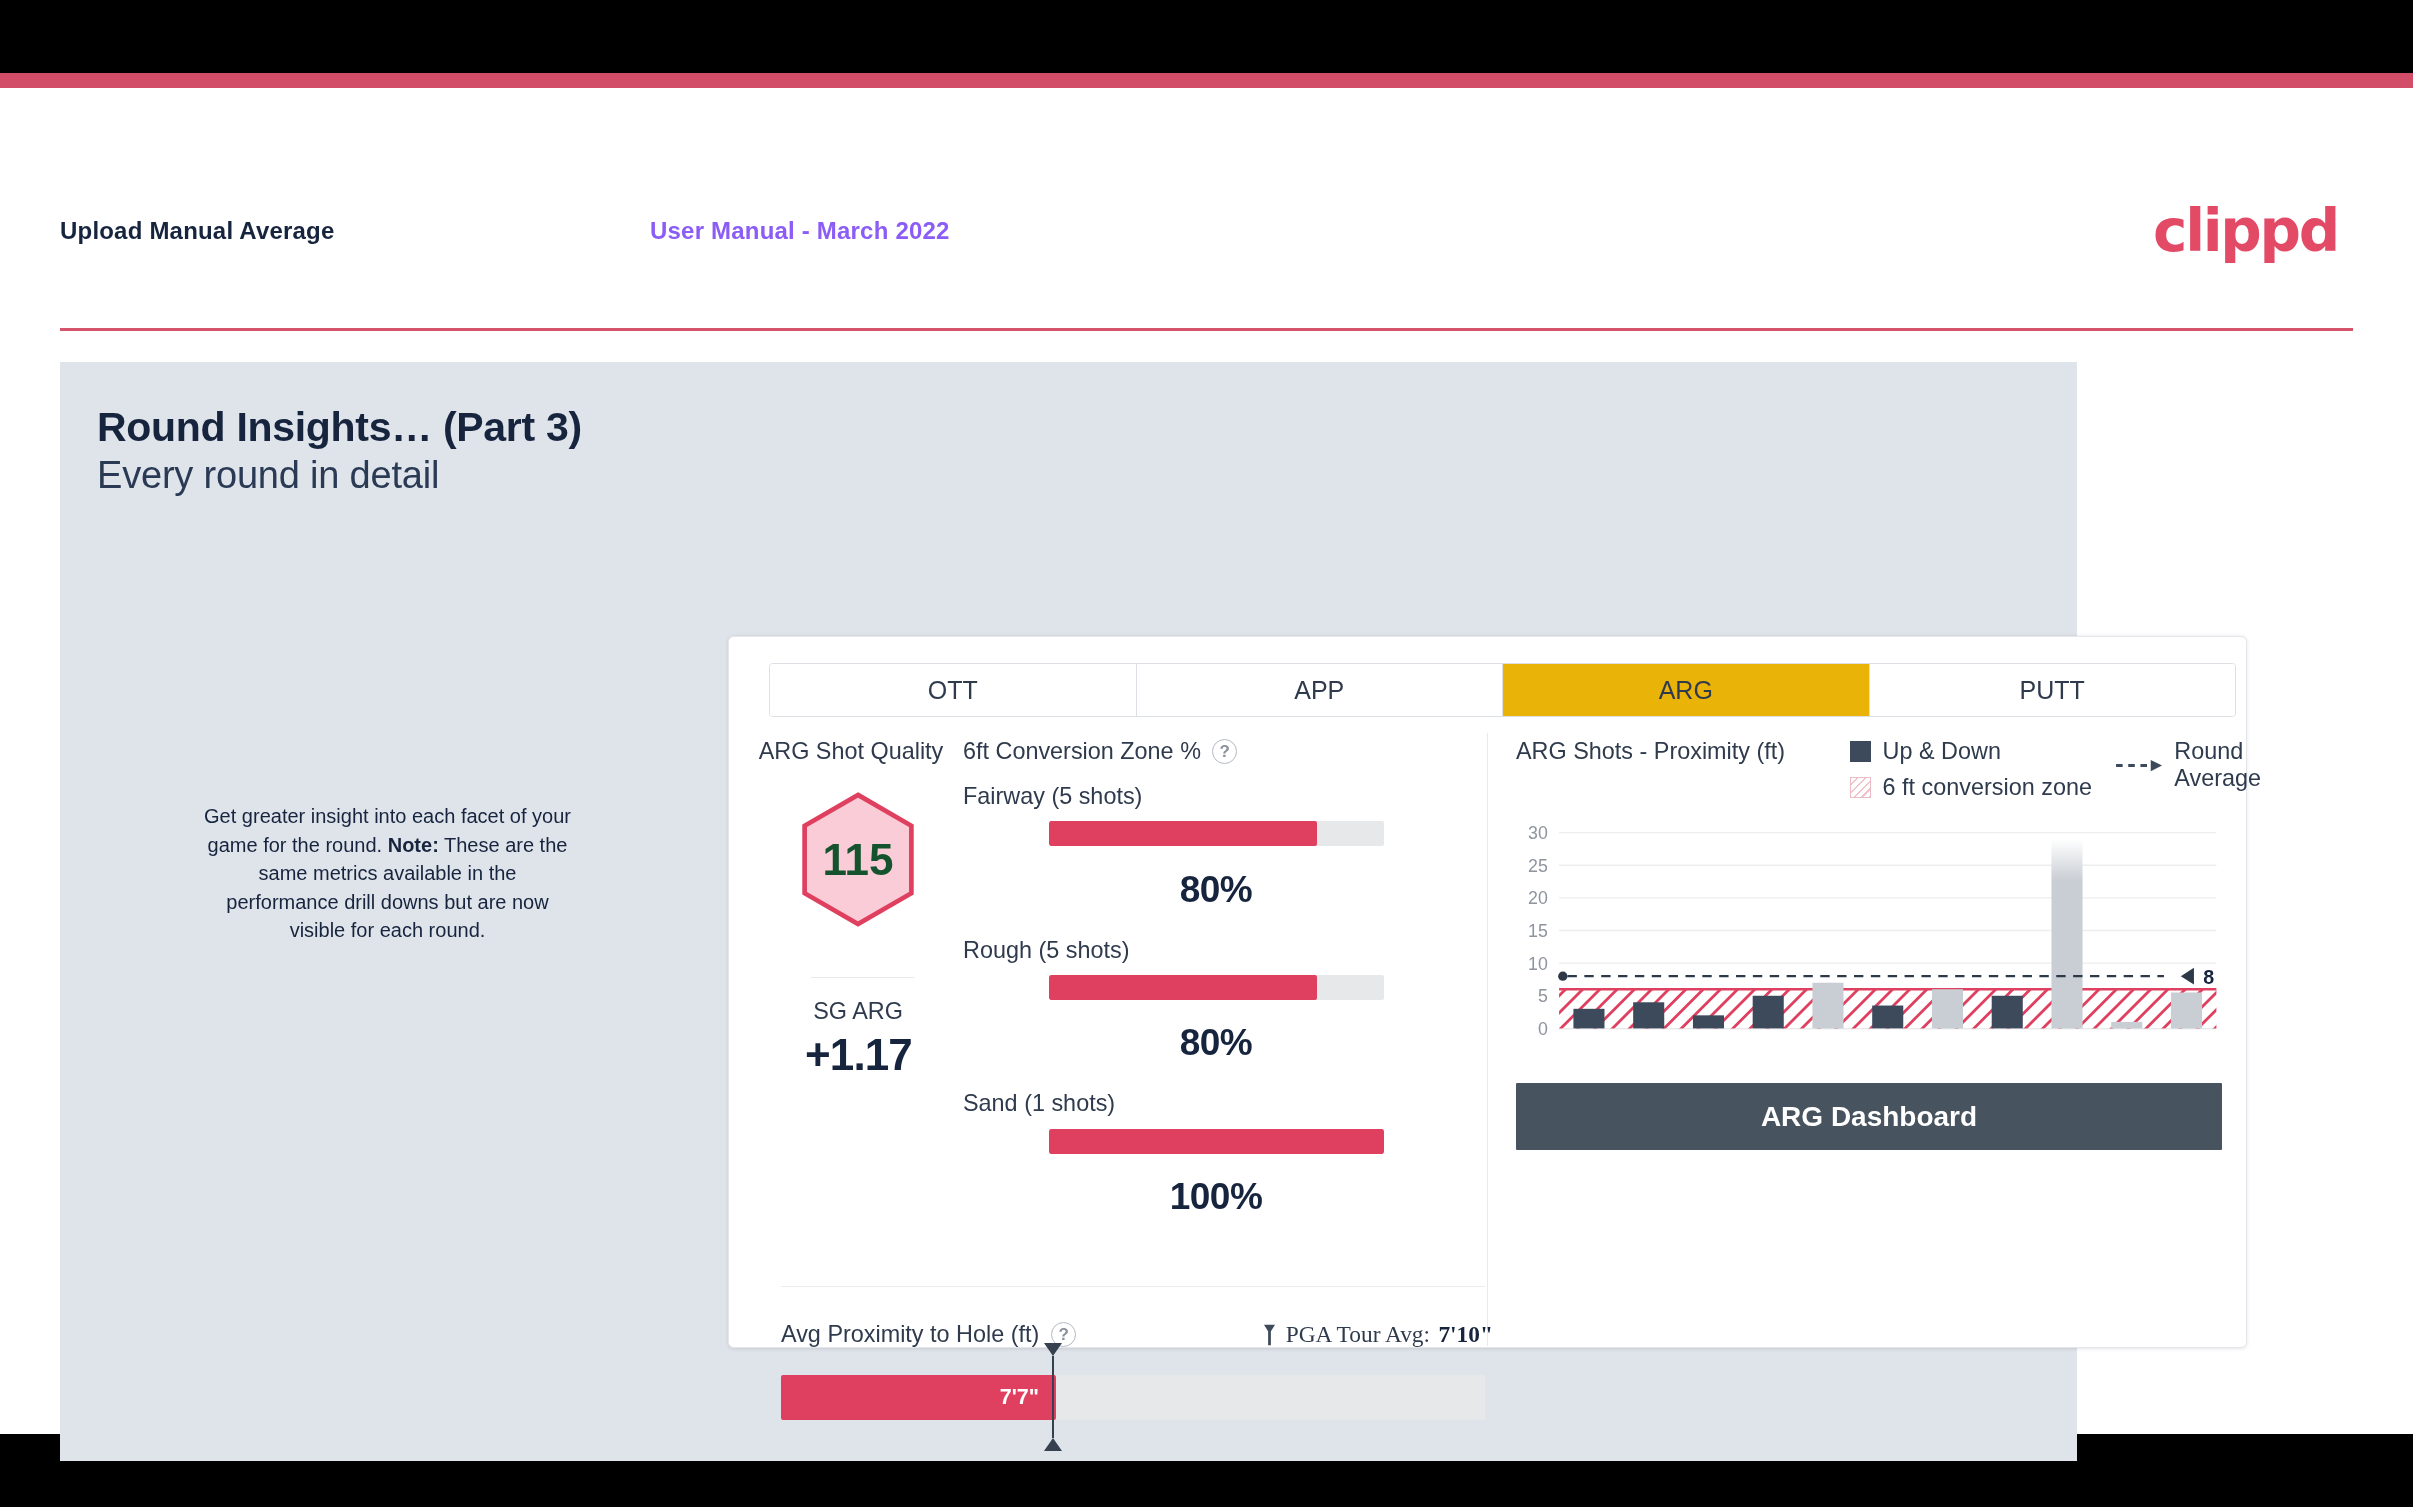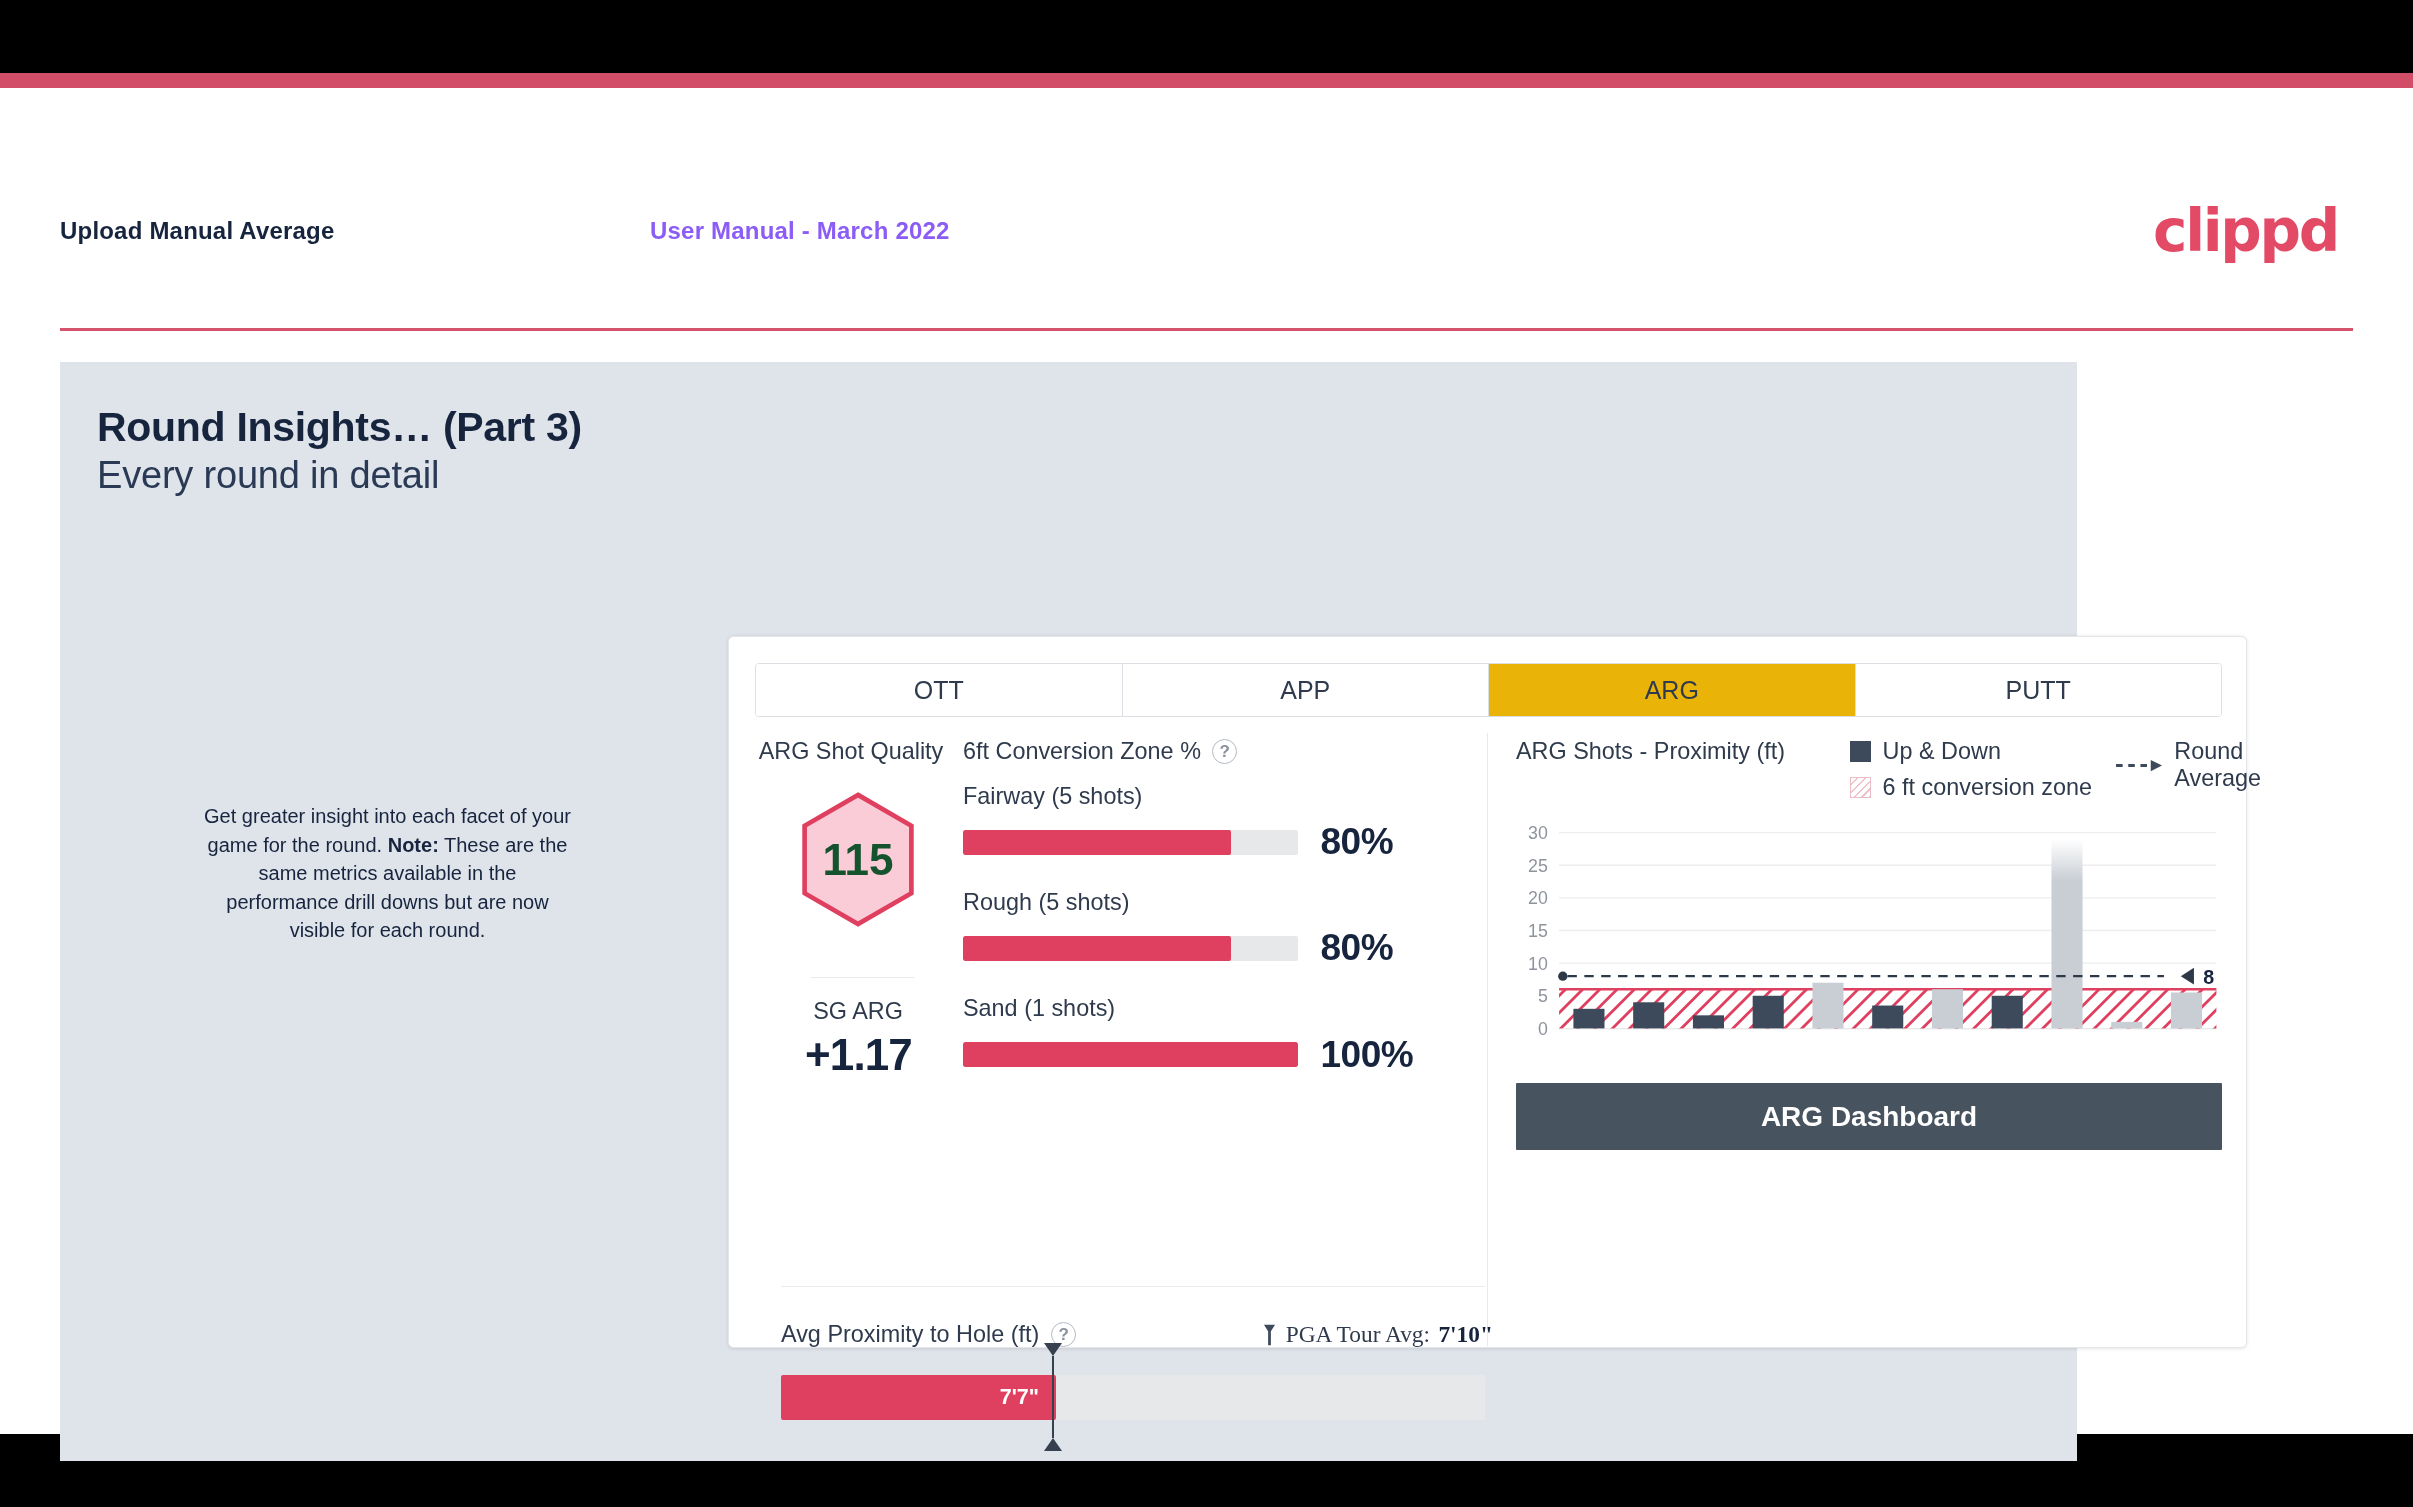--- a/index.html
+++ b/index.html
@@ -36,21 +36,21 @@
   .callout { position:absolute; left:1199px; top:361px; width:656px; text-align:center;
              font-size:27px; line-height:1.42; color:#16243e; }
 
   .arrow-svg { position:absolute; left:1536px; top:461px; }
 
   
   .card { position:absolute; left:728px; top:548px; width:1519px; height:169px;
           background:#fff; border:0.9px solid #e3e6ea; border-radius:5.6px;
           box-shadow:0 0.9px 3.7px rgba(0,0,0,.10); height:712px; }
 
-  .tabs { position:absolute; left:26px; top:26px; width:1467px; height:54px;
+  .tabs { position:absolute; left:40px; top:26px; width:1467px; height:54px;
           display:flex; border:0.9px solid #dcdfe3; border-radius:3.7px; overflow:hidden; background:#fff;}
   .tab { flex:1; display:flex; align-items:center; justify-content:center;
          font-size:25px; color:#2f3b4d; border-right:0.9px solid #dcdfe3; background:#fff; }
   .tab:last-child { border-right:none; }
   .tab.active { background:#eab308; }
 
   .divider-v { position:absolute; left:758px; top:96px; width:0.9px; height:613px; background:#e7e9ec; }
 
   
   .lcol { position:absolute; left:26px; top:101px; width:731px; }
@@ -69,21 +69,21 @@
   .hex .val { position:absolute; inset:0; display:flex; align-items:center; justify-content:center;
               font-size:44px; font-weight:700; color:#14532d; }
   .sg-sep { position:absolute; left:56px; top:239px; width:103px; height:0.9px; background:#e7e9ec; }
   .sg-label { position:absolute; left:28px; top:260px; width:150px; text-align:center; font-size:23.4px; color:#2f3b4d;}
   .sg-val   { position:absolute; left:19px; top:292px; width:169px; text-align:center;
               font-size:44px; font-weight:700; color:#16243e; letter-spacing:-0.9px;}
 
   .convlist { position:absolute; left:208px; top:45px; width:506px; }
   .conv-item { margin-bottom:26px; }
   .conv-name { font-size:23.4px; color:#2f3b4d; margin-bottom:11.2px; }
-  .conv-row { display:flex; align-items:center; gap:22.5px; }
+  .conv-row { display:flex; align-items:center; gap:22.5px;flex-direction:column; }
   .track { width:335px; height:25px; background:#e6e8ea; border-radius:1.9px; overflow:hidden; }
   .fill  { height:100%; background:#e0405f; border-radius:1.9px; }
   .pct   { font-size:37px; font-weight:700; color:#16243e; letter-spacing:-0.5px; }
 
   .divider-h { position:absolute; left:26px; top:548px; width:704px; height:0.9px; background:#ececee; }
 
   .prox-hdr { position:absolute; left:26px; top:583px; width:712px; display:flex; align-items:center; }
   .prox-title { display:flex; align-items:center; gap:12px; font-size:23.4px; color:#2f3b4d; }
   .pga { margin-left:auto; font-size:23.4px; color:#2f3b4d; display:flex; align-items:center; gap:8.4px;font-family:Liberation Serif, serif;}
   .pga b { font-weight:700; color:#16243e; }

